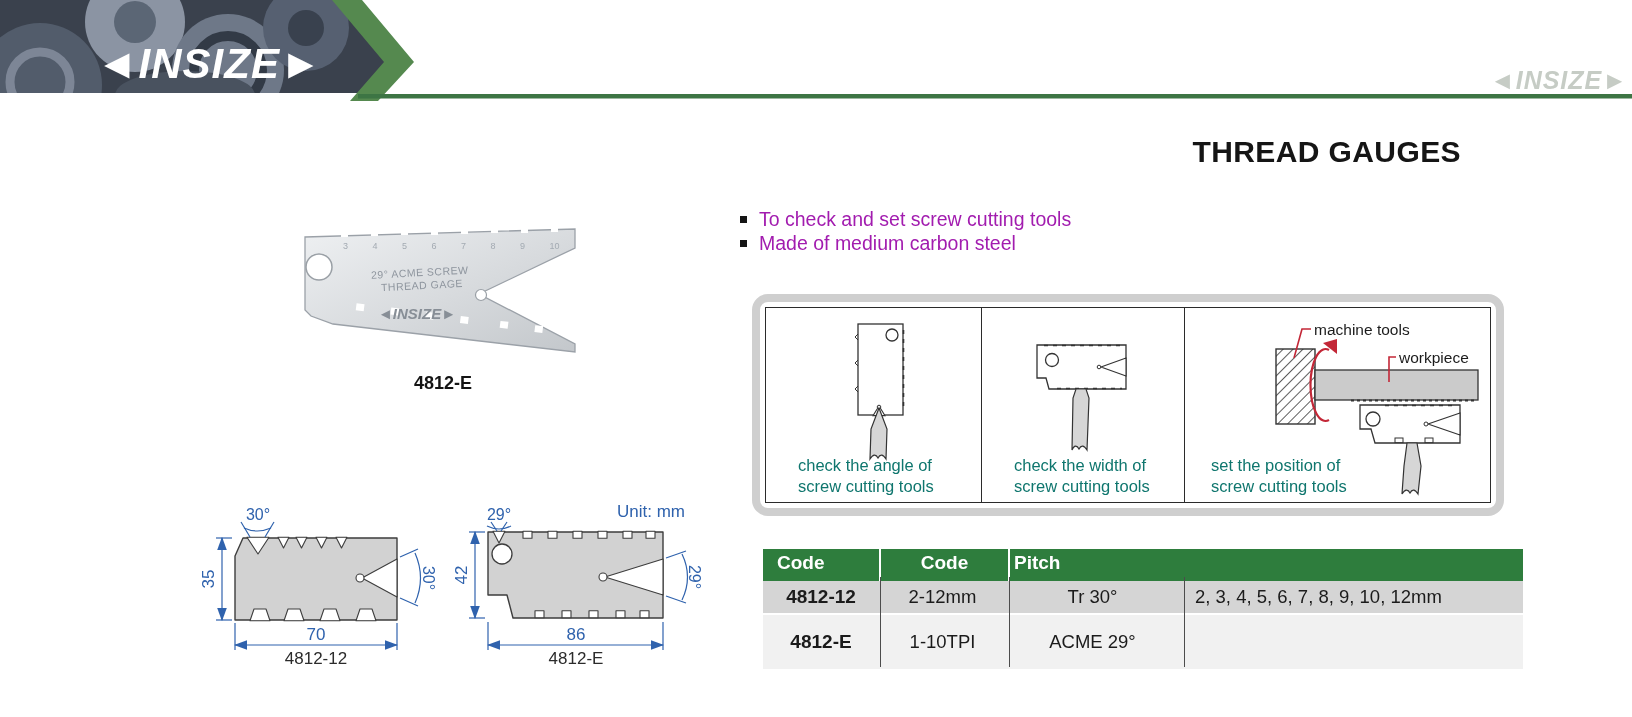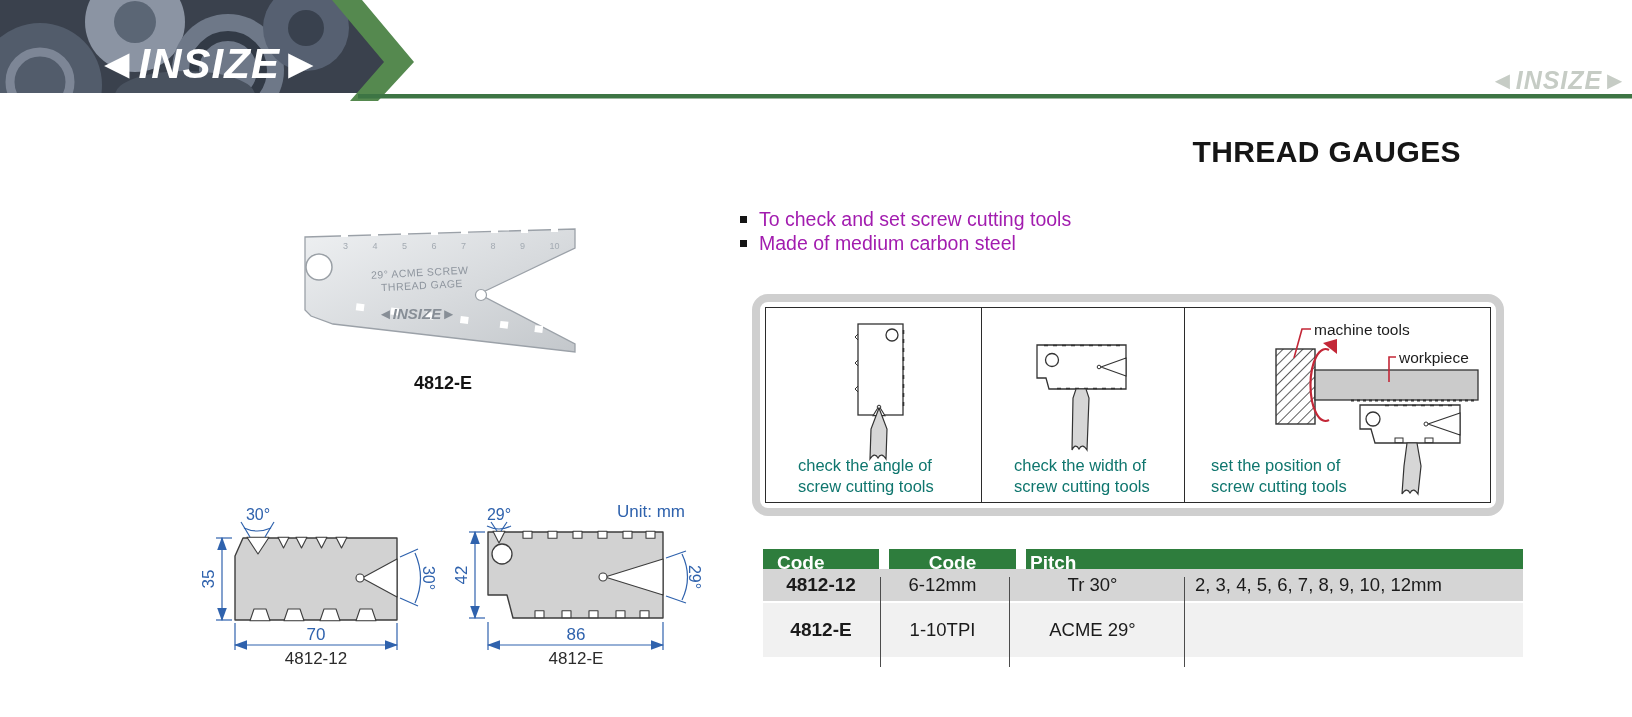--- a/index.html
+++ b/index.html
@@ -24,21 +24,21 @@
   .usage-inner{border:1.5px solid #2b2b2b;height:100%;box-sizing:border-box;display:flex;background:#fff;}
   .panel{position:relative;height:100%;}
   .panel.p1{width:215px;border-right:1.5px solid #2b2b2b;}
   .panel.p2{width:202px;border-right:1.5px solid #2b2b2b;}
   .panel.p3{flex:1;}
   .panel svg{position:absolute;left:0;top:0;}
   .panel-caption{position:absolute;left:32px;bottom:6px;font-size:16.5px;line-height:20.5px;color:#0f766e;}
   .panel.p3 .panel-caption{left:26px;}
   
   .spec-table{left:763px;top:549px;width:760px;}
-  .thead{display:flex;gap:10px;height:20px;}
+  .thead{display:flex;gap:2px;height:32px;}
   .th{background:#2e7d3d;color:#fff;font-weight:bold;font-size:19px;line-height:28px;box-sizing:border-box;}
   .c1{width:116px;} .c2{width:127px;} .c3{width:173px;} .c4{flex:1;}
   .th.c1{padding-left:14px;} .th.c2,.th.c3{text-align:center;} .th.c4{padding-left:4px;}
   .trow{display:flex;align-items:center;position:relative;}
   .r1{height:32px;background:#d5d5d5;margin-top:0;}
   .r2{height:54px;background:#f1f1f1;margin-top:2px;}
   .td{box-sizing:border-box;font-size:18.5px;color:#1b1b1b;}
   .td.code{font-weight:bold;text-align:center;font-size:19px;}
   .td.c2,.td.c3{text-align:center;}
   .td.c4{padding-left:16px;line-height:24px;}
@@ -288,21 +288,21 @@
 </div>
 
 <div class="abs spec-table">
   <div class="thead">
     <div class="th c1">Code</div>
     <div class="th c2">Code</div>
     <div class="th c4">Pitch</div>
   </div>
   <div class="trow r1">
     <div class="td code c1">4812-12</div>
-    <div class="td c2">6-12mm</div>
+    <div class="td c2">2-12mm</div>
     <div class="td c3">Tr 30°</div>
     <div class="td c4">2, 3, 4, 5, 6, 7, 8, 9, 10, 12mm</div>
   </div>
   <div class="trow r2">
     <div class="td code c1">4812-E</div>
     <div class="td c2">1-10TPI</div>
     <div class="td c3">ACME 29°</div>
   </div>
   <div class="vline vl1"></div>
   <div class="vline vl2"></div>

